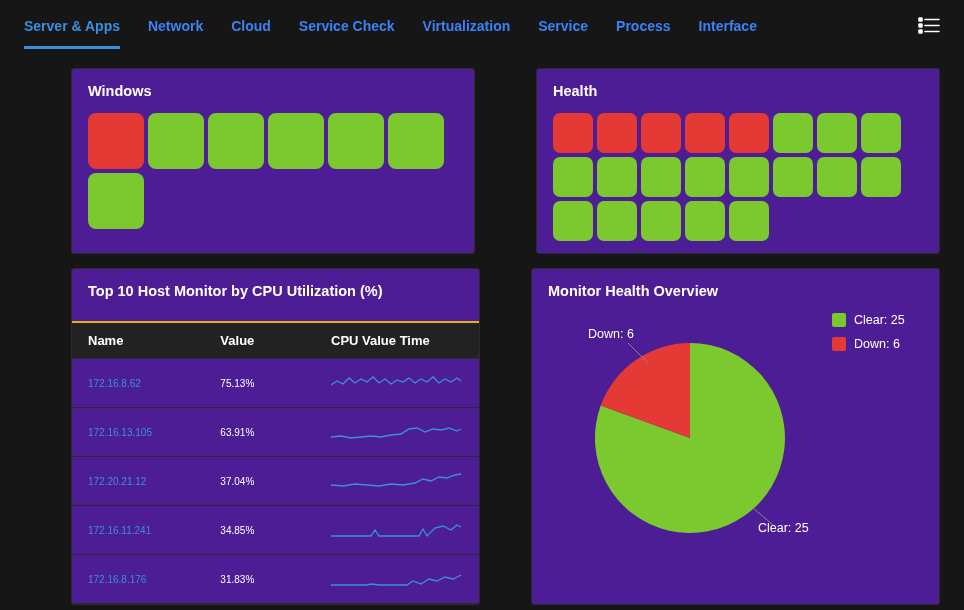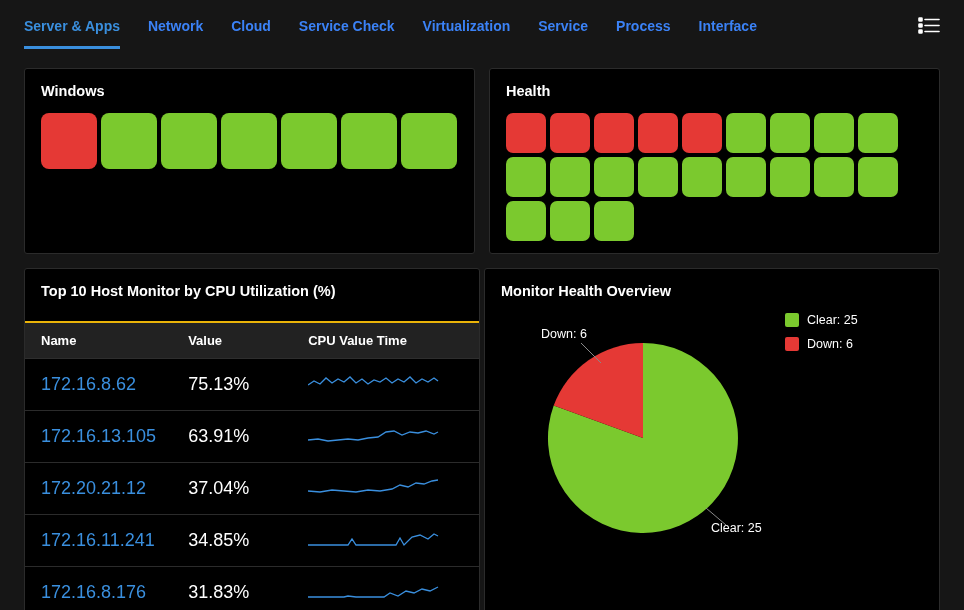--- a/index.html
+++ b/index.html
@@ -31,24 +31,25 @@
   }
   .tab.active { color: #3a8fde; border-bottom-color: #3a8fde; }
   .list-icon { cursor: pointer; color: #fff; display:flex; align-items:center; }
   .grid {
     display: grid;
     grid-template-columns: 1fr 1fr;
     gap: 14px;
     margin-top: 16px;
   }
   .panel {
-    background: #000000;
+    background: #4c1d95;
     border: 1px solid #2b2b2b;
     border-radius: 3px;
     padding: 14px 16px;
+    margin-left: 47px;
   }
   .panel-title {
     font-size: 14.5px;
     font-weight: 700;
     margin-bottom: 14px;
   }
   .tile-group {
     height: 186px;
   }
   .tiles {
@@ -83,21 +84,21 @@
     font-size: 13px;
     font-weight: 700;
     padding: 10px 16px;
     border-top: 2px solid #eab308;
     border-bottom: 1px solid #2e2e2e;
     background: #222;
   }
   td {
     padding: 12px 16px;
     border-bottom: 1px solid #2b2b2b;
-    font-size: 18px;
+    font-size: 10px;
     vertical-align: middle;
   }
   .tbl-name { color: #3a8fde; cursor: pointer; width: 140px; }
   .tbl-val  { width: 120px; }
   .spark { stroke: #3a8fde; fill: none; stroke-width: 1.3; }
   .health { display:flex; align-items:flex-start; }
   .pie-wrap { position: relative; width: 260px; height: 230px; }
   .pie-label { position:absolute; font-size:12.5px; color:#fff; white-space: nowrap; }
   .legend { margin-left: 24px; }
   .legend-row {

